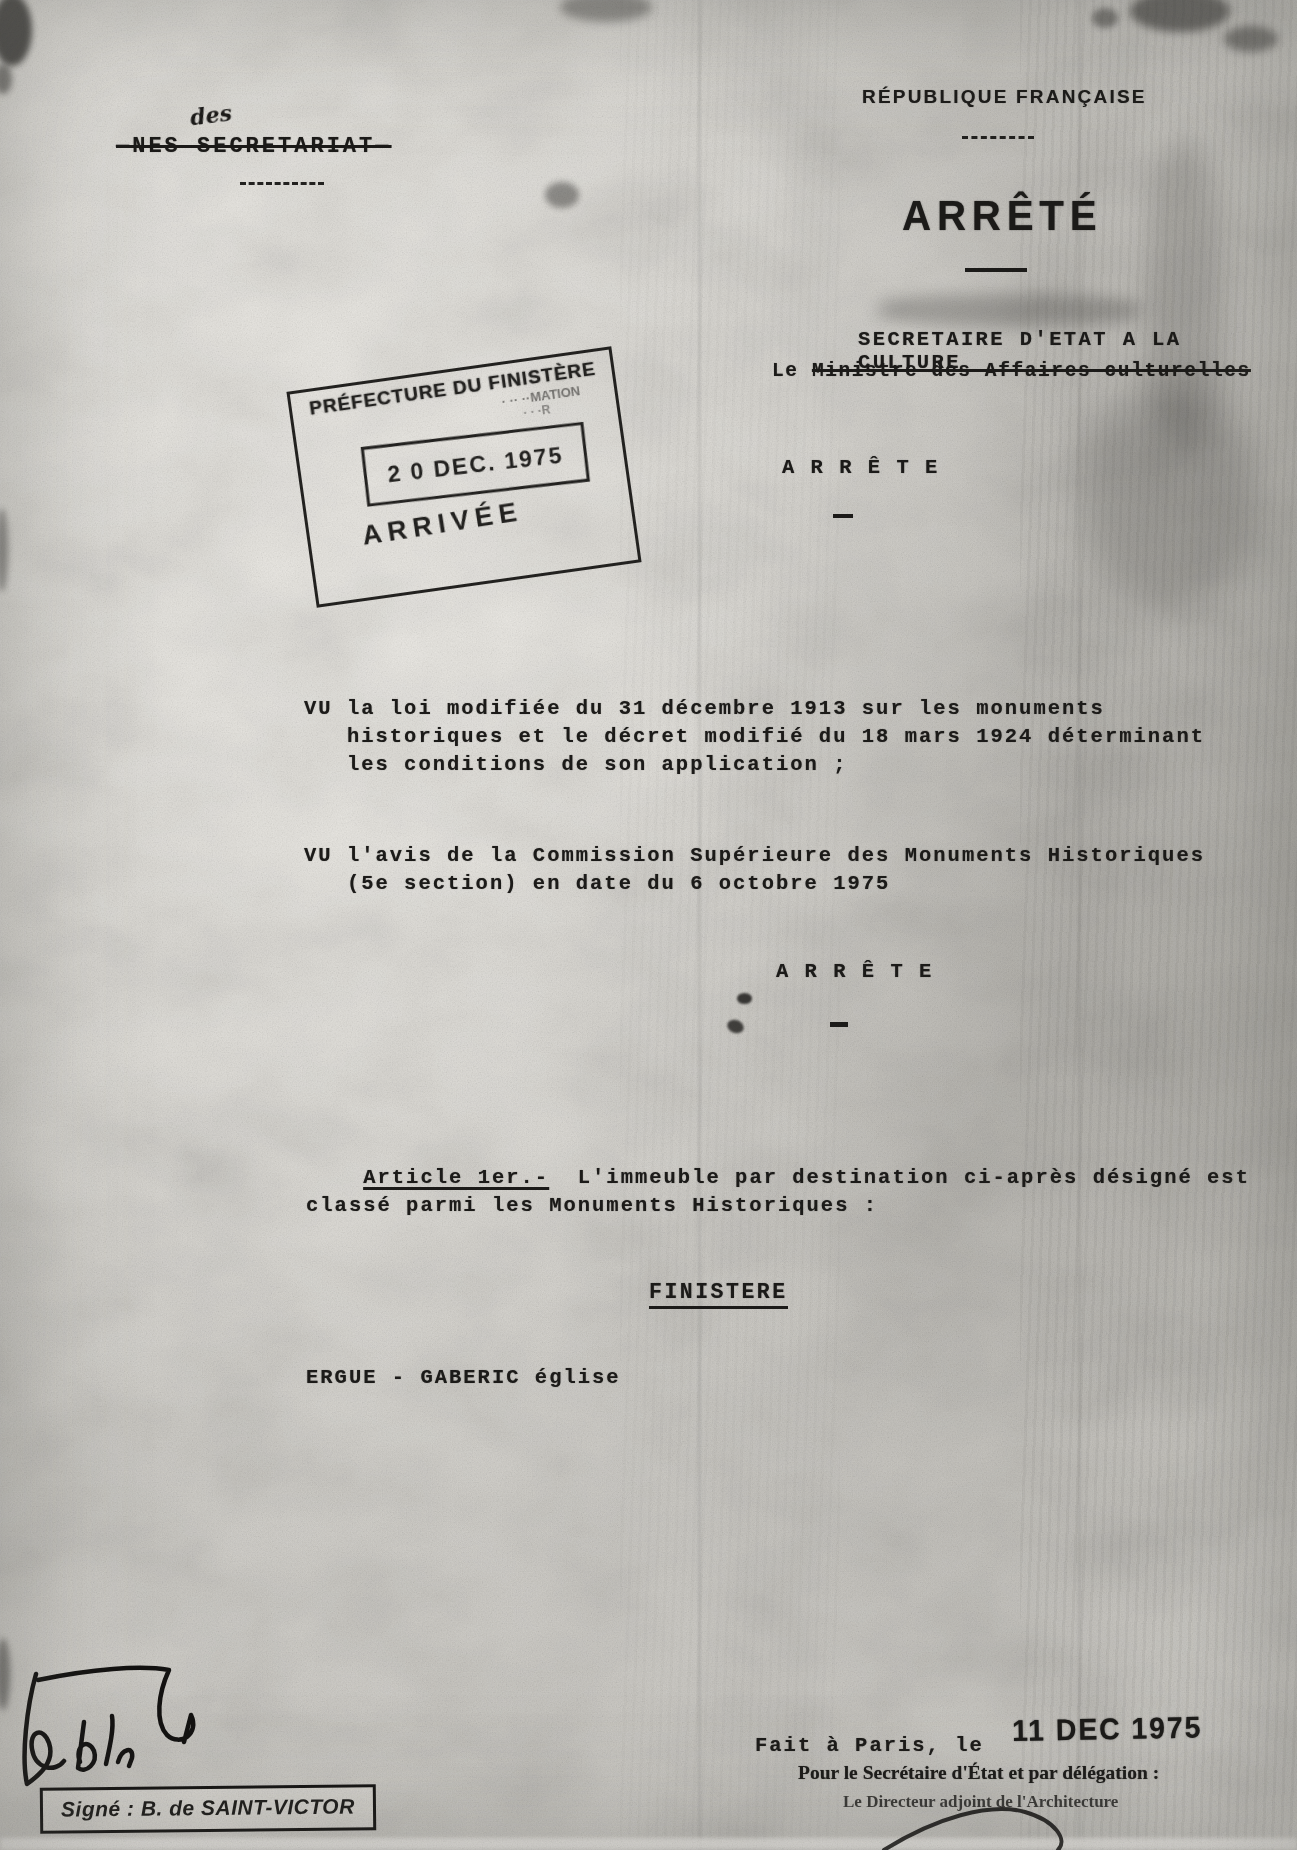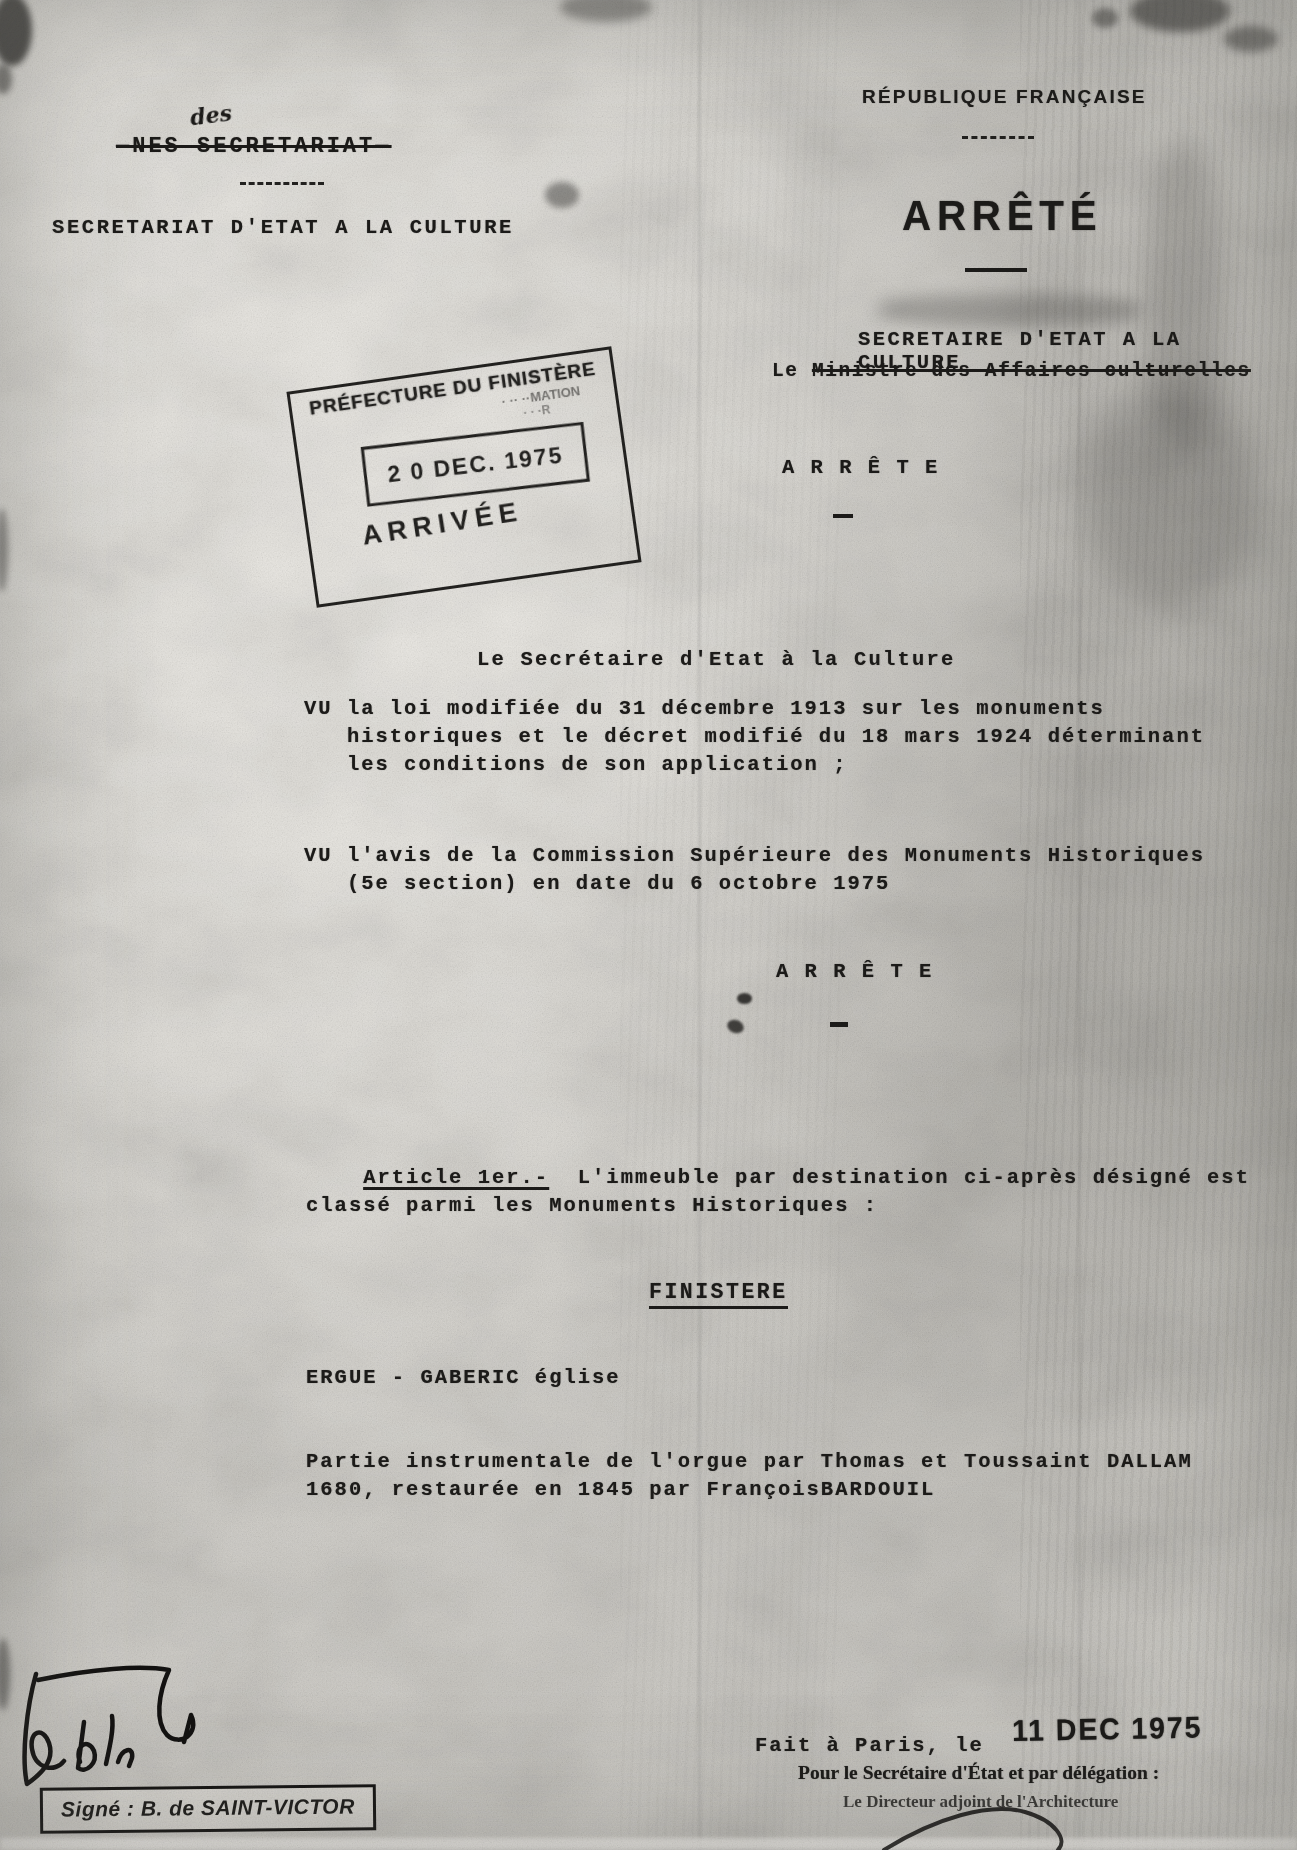--- a/index.html
+++ b/index.html
@@ -79,21 +79,20 @@
   <div class="blob" style="left:-4px;top:1638px;width:14px;height:72px;opacity:.45;filter:blur(3px);"></div>
   <div class="blob" style="left:737px;top:993px;width:15px;height:11px;opacity:.85;filter:blur(1px);"></div>
   <div class="blob" style="left:727px;top:1020px;width:17px;height:13px;opacity:.8;filter:blur(1px);transform:rotate(20deg);"></div>
   <div class="abs" style="left:0;top:1838px;width:1297px;height:12px;background:#efede9;opacity:.85;filter:blur(2px);"></div>
 
   <div class="abs" style="left:190px;top:102px;font-family:'DejaVu Serif',serif;font-style:italic;font-weight:700;font-size:22px;transform:rotate(-7deg);filter:blur(.4px);">des</div>
 
   <div class="abs tw strike" style="left:116px;top:134px;font-size:22px;letter-spacing:3px;filter:blur(.3px);">—NES SECRETARIAT—</div>
   <div class="abs dashed" style="left:240px;top:182px;width:84px;"></div>
 
-  <div class="abs tw" style="left:52px;top:216px;font-size:20.5px;letter-spacing:2.6px;">SECRETARIAT D'ETAT A LA CULTURE</div>
 
   <div class="abs sans-b" style="left:862px;top:86px;font-size:19px;letter-spacing:2.2px;text-shadow:0 0 1px rgba(25,24,22,.5);">RÉPUBLIQUE FRANÇAISE</div>
   <div class="abs dashed" style="left:962px;top:136px;width:72px;"></div>
 
   <div class="abs sans-b" style="left:902px;top:192px;font-size:42px;letter-spacing:6px;transform:scaleX(.96);transform-origin:left;text-shadow:0 0 1.5px rgba(20,19,18,.6);">ARRÊTÉ</div>
   <div class="abs bar" style="left:965px;top:268px;width:62px;height:4px;"></div>
 
   <div class="abs tw" style="left:820px;top:328px;font-size:20.5px;letter-spacing:2.4px;margin-left:38px;">SECRETAIRE D'ETAT A LA CULTURE</div>
   <div class="abs tw t19" style="left:772px;top:360px;">
     <span>Le </span><span class="strike">Ministre des Affaires culturelles</span>
@@ -105,43 +104,40 @@
   <div class="abs stamp sans-b">
     <div class="l1">PRÉFECTURE DU FINISTÈRE</div>
     <div class="l2">· ·· ··MATION</div>
     <div class="l3">· · ·R</div>
     <div class="datebox">
       <span>2 0 DEC. 1975</span>
     </div>
     <div class="arr">ARRIVÉE</div>
   </div>
 
-  <div class="abs tw" style="left:477px;top:648px;font-size:20.5px;letter-spacing:2.2px;">Le Secrétaire d'Etat à la Culture</div>
 
   <div class="abs tw t20 lh28 pre" style="left:304px;top:695px;">VU la loi modifiée du 31 décembre 1913 sur les monuments
    historiques et le décret modifié du 18 mars 1924 déterminant
    les conditions de son application ;</div>
 
   <div class="abs tw t20 lh28 pre" style="left:304px;top:842px;">VU l'avis de la Commission Supérieure des Monuments Historiques
    (5e section) en date du 6 octobre 1975</div>
 
   <div class="abs tw t20" style="left:776px;top:960px;">A R R Ê T E</div>
   <div class="abs bar" style="left:830px;top:1022px;width:18px;height:5px;"></div>
 
   <div class="abs tw t20 lh28 pre" style="left:306px;top:1136px;">
     <span class="ulab">Article 1er.-</span><span>  L'immeuble par destination ci-après désigné est
 classé parmi les Monuments Historiques :</span>
   </div>
 
   <div class="abs tw" style="left:649px;top:1280px;font-size:21.5px;letter-spacing:2.5px;border-bottom:3.5px solid #1c1b19;padding-bottom:2px;">FINISTERE</div>
 
   <div class="abs tw t20" style="left:306px;top:1366px;">ERGUE - GABERIC église</div>
 
-  <div class="abs tw t20 lh28 pre" style="left:306px;top:1448px;">Partie instrumentale de l'orgue par Thomas et Toussaint DALLAM
-1680, restaurée en 1845 par FrançoisBARDOUIL</div>
 
 
   <div class="abs tw t20" style="left:755px;top:1734px;">Fait à Paris, le</div>
 
   <div class="abs sans-b" style="left:1012px;top:1714px;font-size:30px;letter-spacing:2px;transform:scaleX(.95) rotate(-1deg);transform-origin:left;text-shadow:0 0 1.5px rgba(20,19,18,.7);">11 DEC 1975</div>
 
   <div class="abs serif-b" style="left:798px;top:1762px;font-size:19.5px;text-shadow:0 0 1px rgba(25,24,22,.6);">Pour le Secrétaire d'État et par délégation :</div>
   <div class="abs serif-b" style="left:843px;top:1792px;font-size:17px;opacity:.82;filter:blur(.45px);">Le Directeur adjoint de l'Architecture</div>
 
   <svg class="abs" style="left:880px;top:1800px;" width="250" height="50" viewBox="0 0 250 50">

